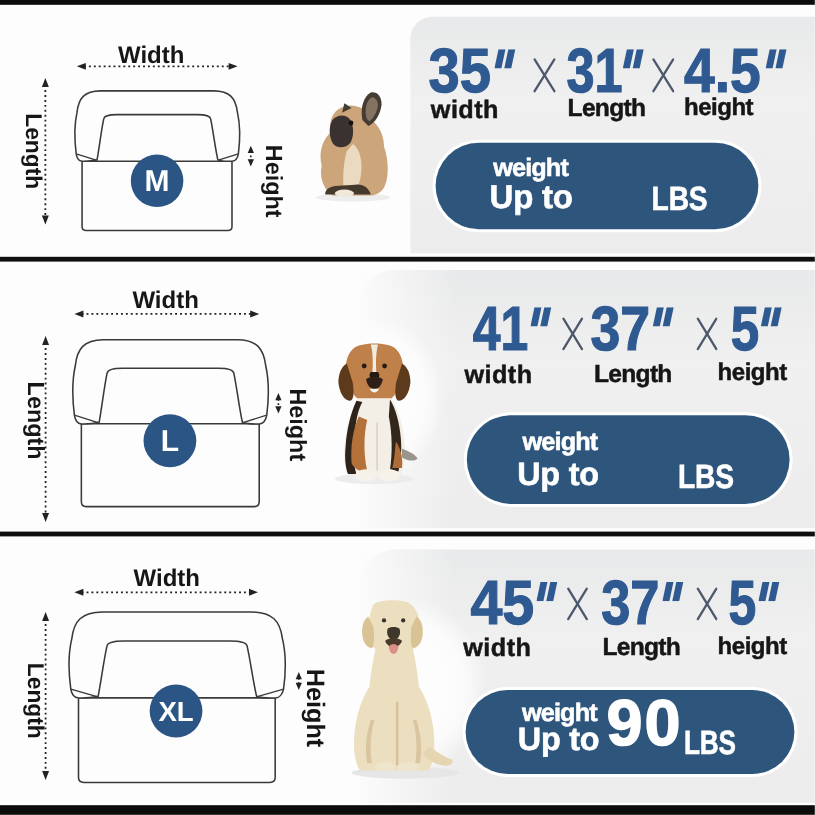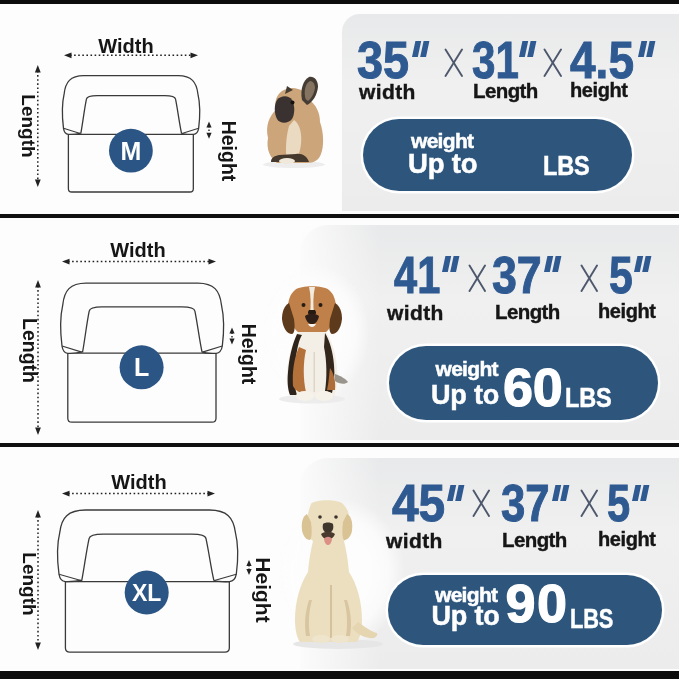--- a/index.html
+++ b/index.html
@@ -263,21 +263,20 @@
 <div class="abs dlabel dlen" style="left:495px;top:299.5px;">Length</div>
 
 <div class="abs dlabel dhei" style="left:598px;top:300px;">height</div>
 
 <div class="abs pill" style="left:389px;top:346px;width:269px;height:74px;"></div>
 
 <div class="abs pw pwt" style="left:435.5px;top:357px;font-size:21px;">weight</div>
 
 <div class="abs pw" style="left:431px;top:380.4px;font-size:27px;">Up to</div>
 
-<div class="abs pw" style="left:503px;top:355.5px;font-size:54px;-webkit-text-stroke:1.2px #fff;">60</div>
 
 <div class="abs pw" style="left:564.5px;top:382.3px;font-size:28px;transform:scaleX(0.84);transform-origin:0 0;">LBS</div>
 
 <div class="abs" style="left:0;top:442.5px;width:679px;height:4px;background:#0f0f0f;"></div>
 
 <div class="abs panel" style="left:300px;top:458px;width:379px;height:211px;border-top-left-radius:28px;"></div>
 
 <div class="abs" style="left:300px;top:458px;width:80px;height:212px;background:linear-gradient(90deg,rgba(252,252,252,0.95) 0%,rgba(252,252,252,0) 100%);"></div>
 
 <div class="abs" style="left:258px;top:478px;width:165px;height:190px;background:radial-gradient(ellipse 50% 50% at 50% 50%, #fdfdfd 35%, rgba(253,253,253,0.8) 58%, rgba(253,253,253,0) 78%);"></div>

